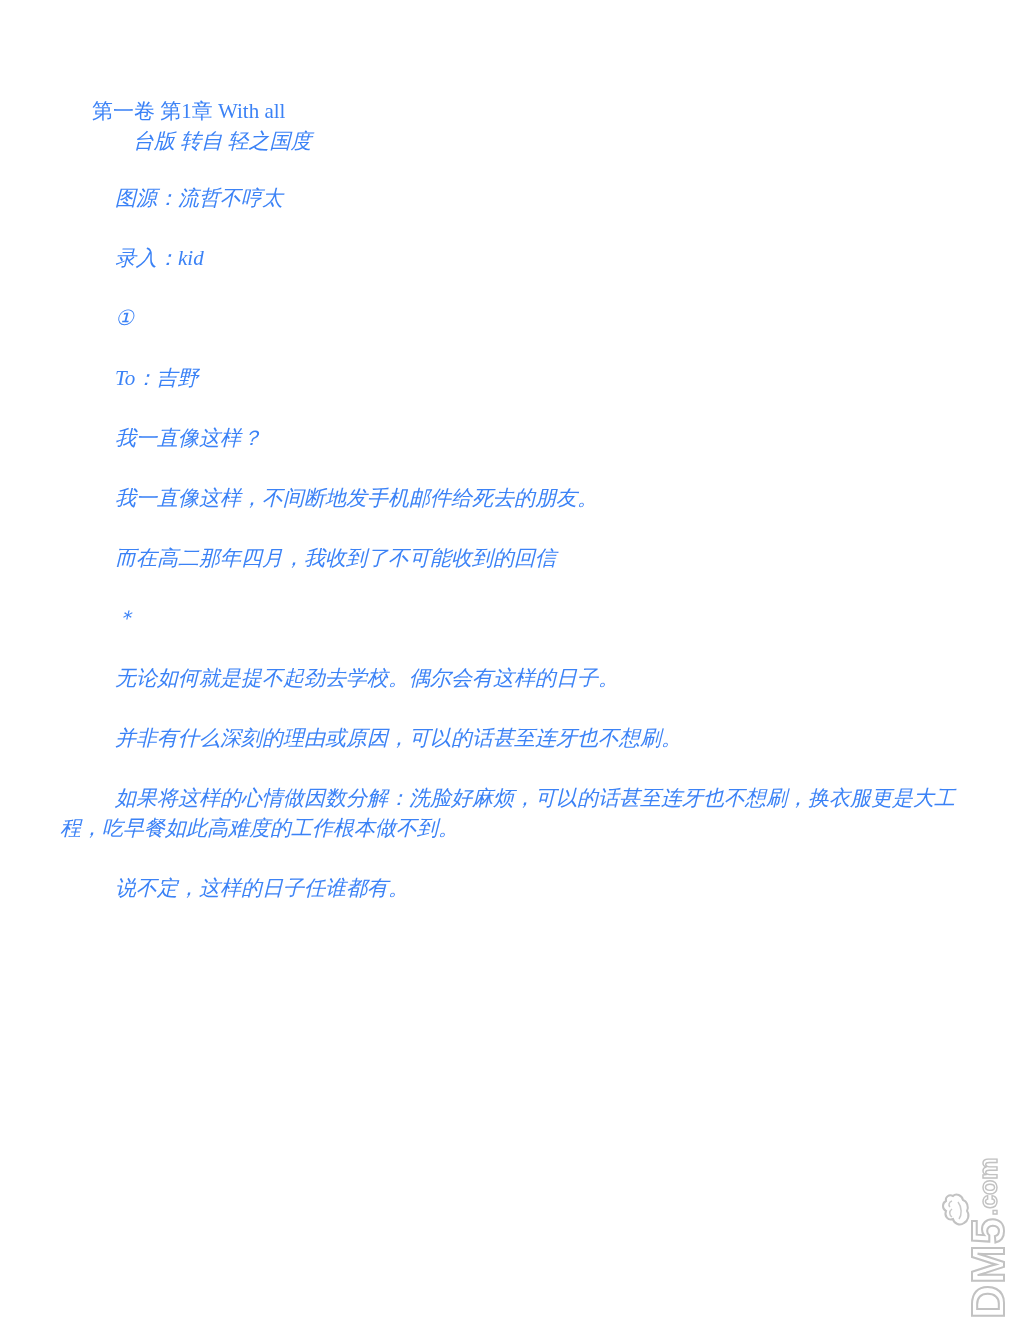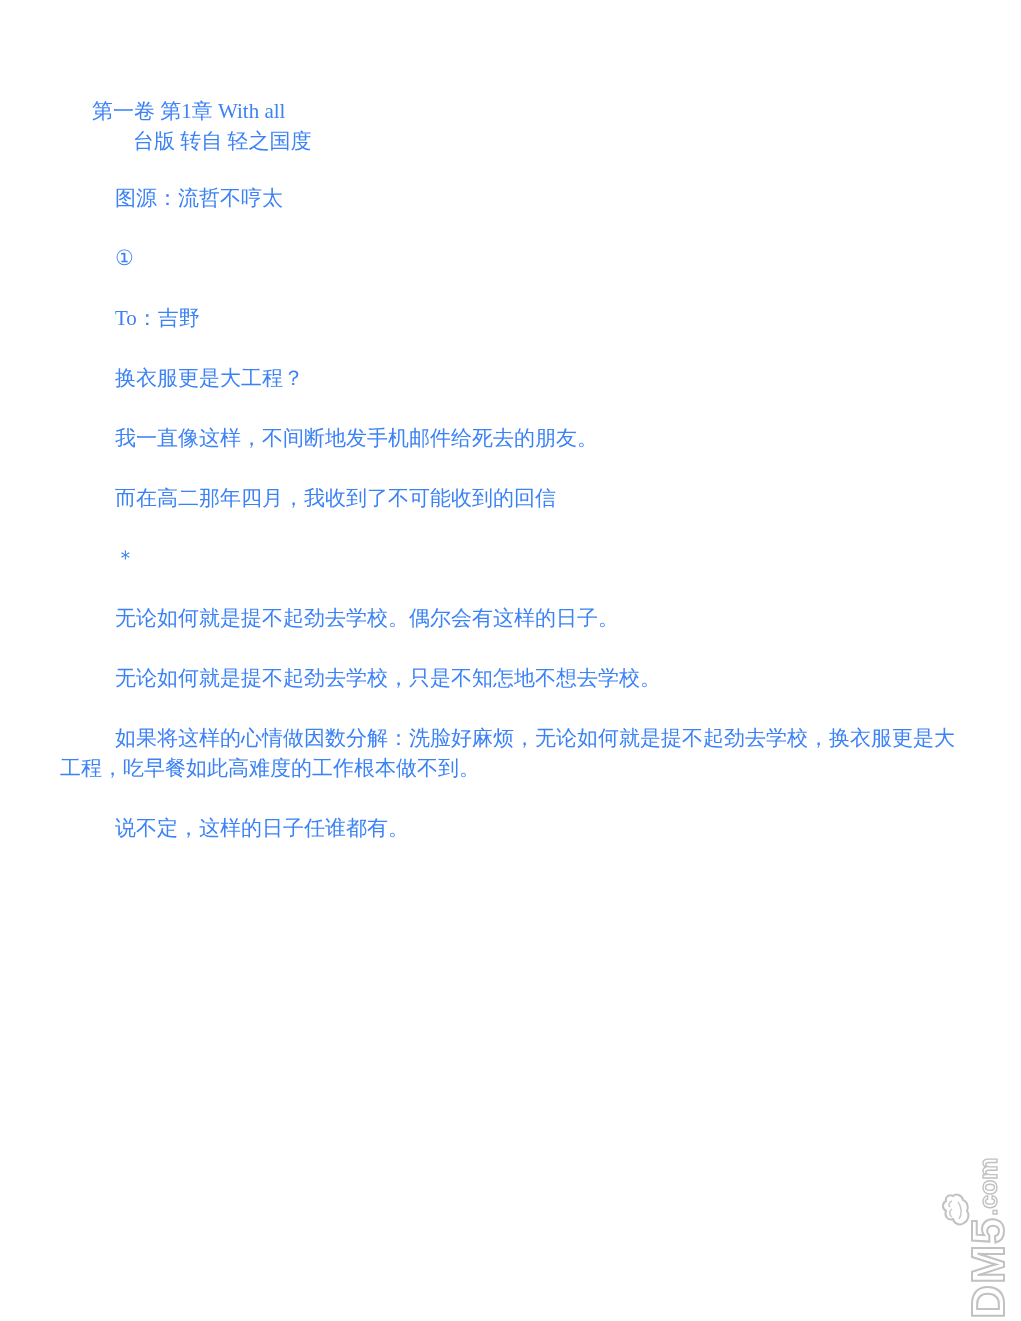--- a/index.html
+++ b/index.html
@@ -31,23 +31,25 @@
   }
   .heading-line-1 {
     margin-left: 32px !important;
     margin-bottom: 0 !important;
     white-space: nowrap;
   }
   .heading-line-2 {
     margin-left: 73px !important;
     margin-bottom: 27px !important;
     white-space: nowrap;
+    font-style: italic;
   }
   .body-line {
     text-indent: 55px;
+    font-style: italic;
   }
   
   .watermark {
     position: absolute;
     left: 903px;
     top: 1208px;
     width: 170px;
     height: 52px;
     transform: rotate(-90deg);
     display: flex;
@@ -79,29 +81,30 @@
     height: 34px;
   }
 </style>
 </head>
 <body>
 
 <div class="page">
   <p class="heading-line-1">第一卷 第1章 With all</p>
   <p class="heading-line-2">台版 转自 轻之国度</p>
   <p class="body-line">图源：流哲不哼太</p>
+  <p class="body-line">录入：kid</p>
   <p class="body-line">①</p>
   <p class="body-line">To：吉野</p>
-  <p class="body-line">换衣服更是大工程？</p>
+  <p class="body-line">我一直像这样？</p>
   <p class="body-line">我一直像这样，不间断地发手机邮件给死去的朋友。</p>
   <p class="body-line">而在高二那年四月，我收到了不可能收到的回信</p>
   <p class="body-line">＊</p>
   <p class="body-line">无论如何就是提不起劲去学校。偶尔会有这样的日子。</p>
-  <p class="body-line">无论如何就是提不起劲去学校，只是不知怎地不想去学校。</p>
-  <p class="body-line">如果将这样的心情做因数分解：洗脸好麻烦，无论如何就是提不起劲去学校，换衣服更是大工程，吃早餐如此高难度的工作根本做不到。</p>
+  <p class="body-line">并非有什么深刻的理由或原因，可以的话甚至连牙也不想刷。</p>
+  <p class="body-line">如果将这样的心情做因数分解：洗脸好麻烦，可以的话甚至连牙也不想刷，换衣服更是大工程，吃早餐如此高难度的工作根本做不到。</p>
   <p class="body-line">说不定，这样的日子任谁都有。</p>
 </div>
 
 <div class="watermark">
   <span class="wm-main">DM5</span>
     <span class="wm-suffix">.com</span>
   <svg class="wm-mascot" viewBox="0 0 40 34" fill="none" xmlns="http://www.w3.org/2000/svg">
     <path d="M8 26 C5 22, 7 16, 12 15 C10 10, 15 6, 20 8 C22 4, 28 4, 30 8 C34 7, 37 11, 35 15 C38 18, 36 24, 31 25 C30 29, 24 31, 20 29 C16 32, 10 30, 8 26 Z" stroke="#c2c2c2" stroke-width="2" fill="#ffffff"></path>
     <path d="M14 14 C16 11, 20 11, 22 14 M24 12 C26 10, 29 11, 30 14 M12 21 C16 24, 24 24, 29 20" stroke="#c9c9c9" stroke-width="1.5" fill="none"></path>
   </svg>

